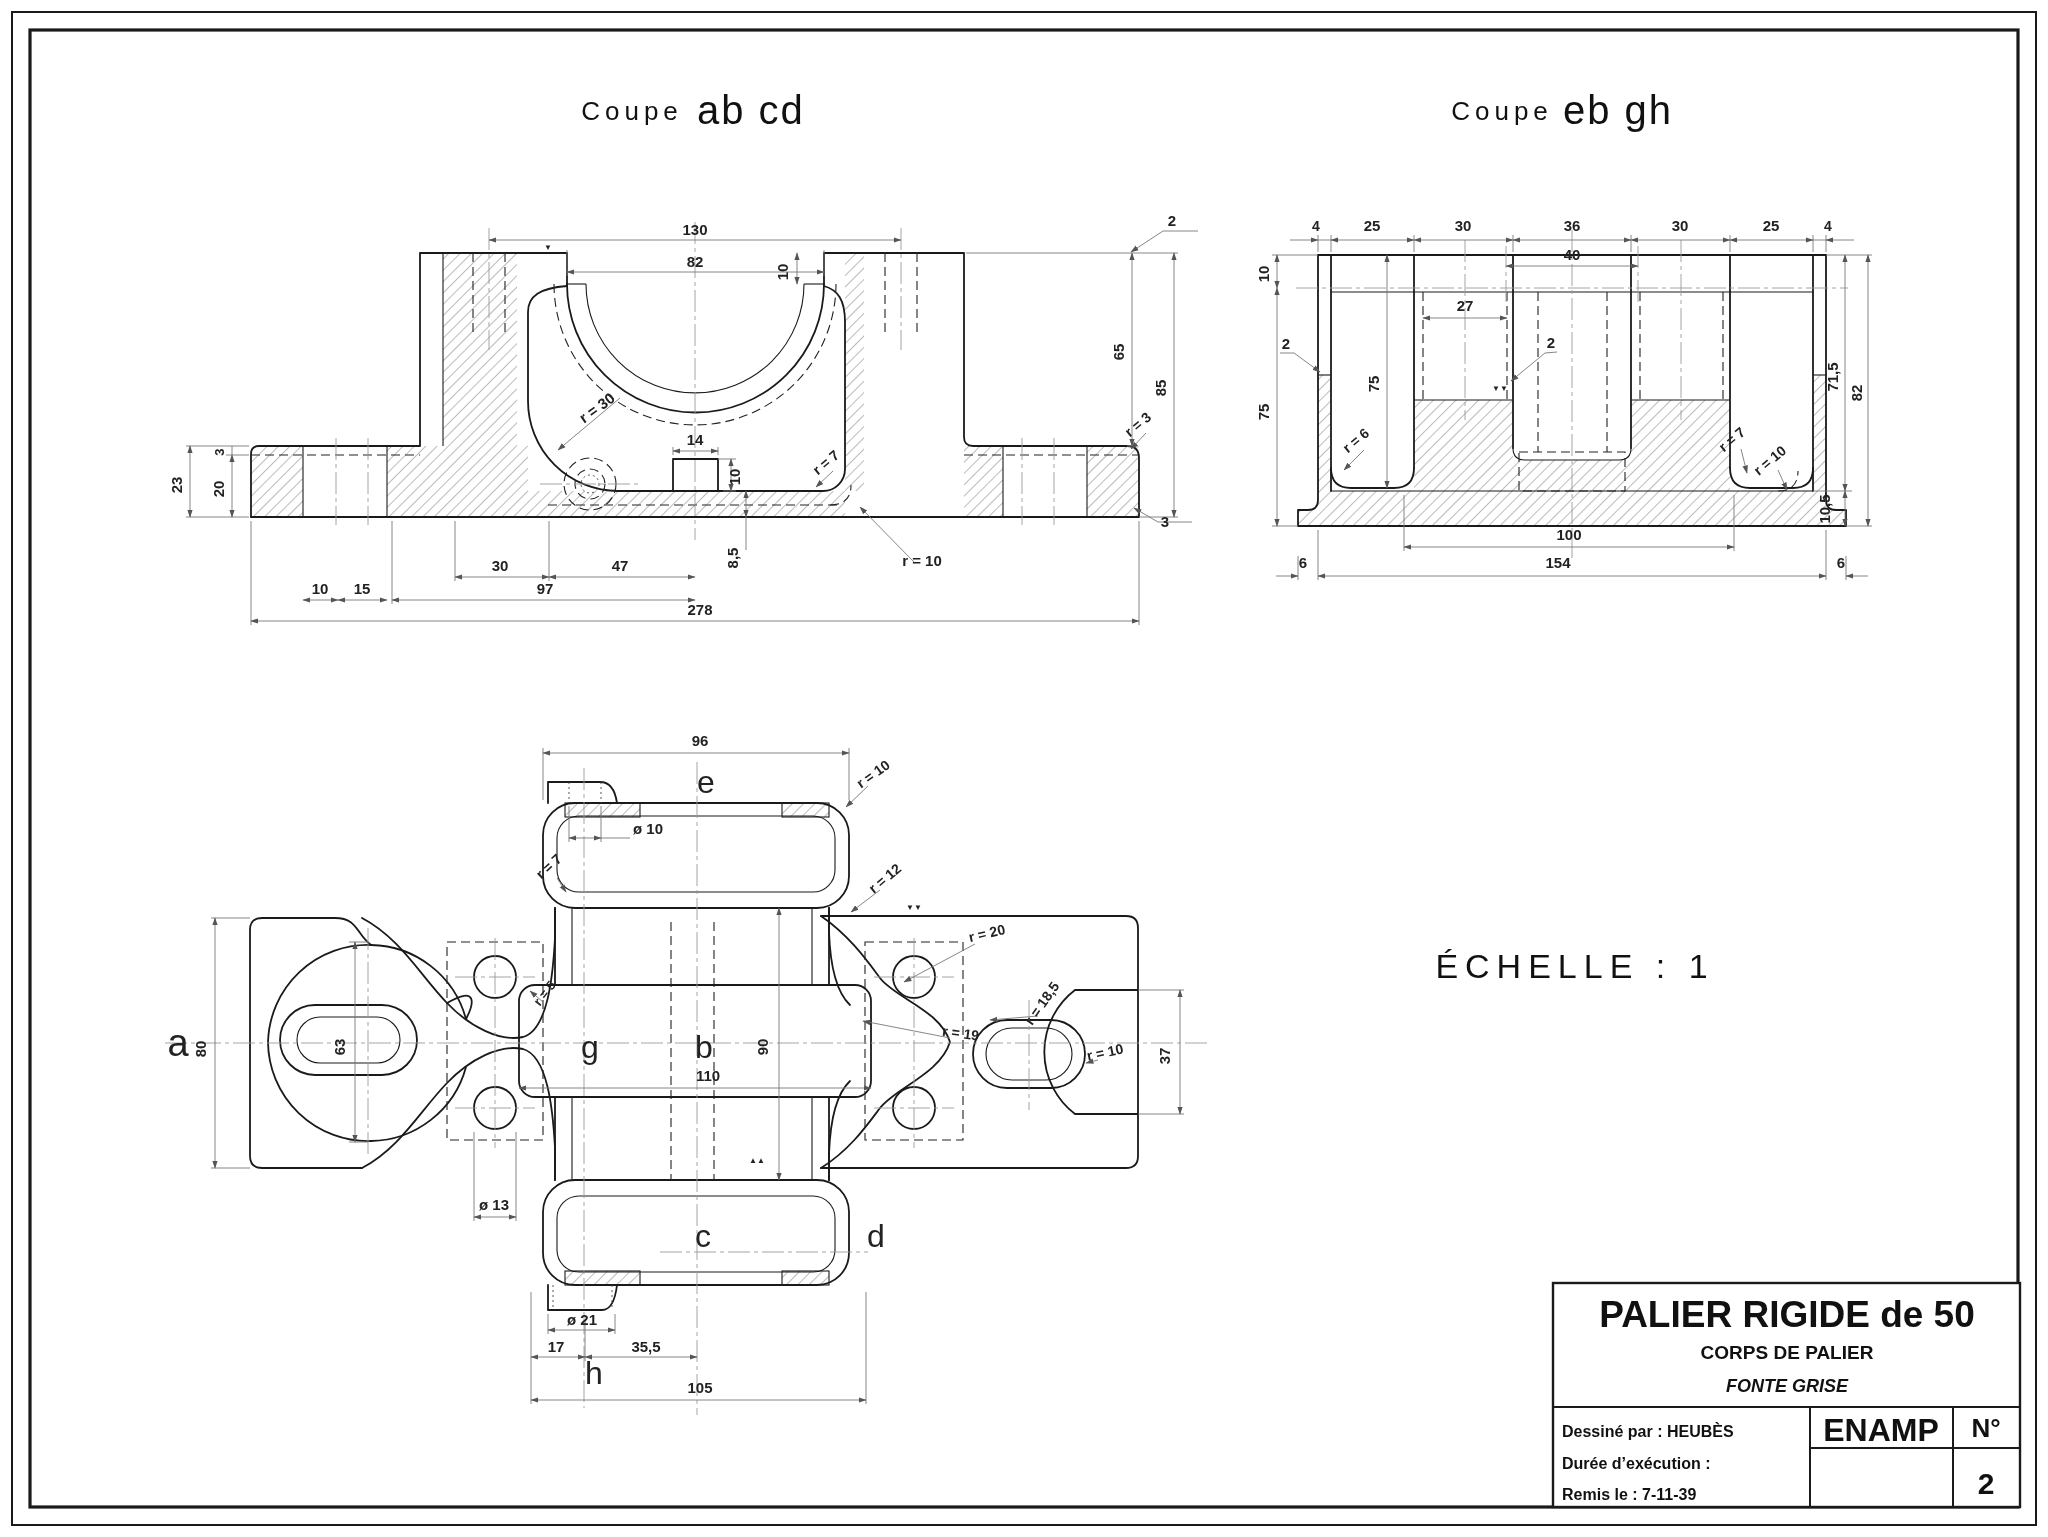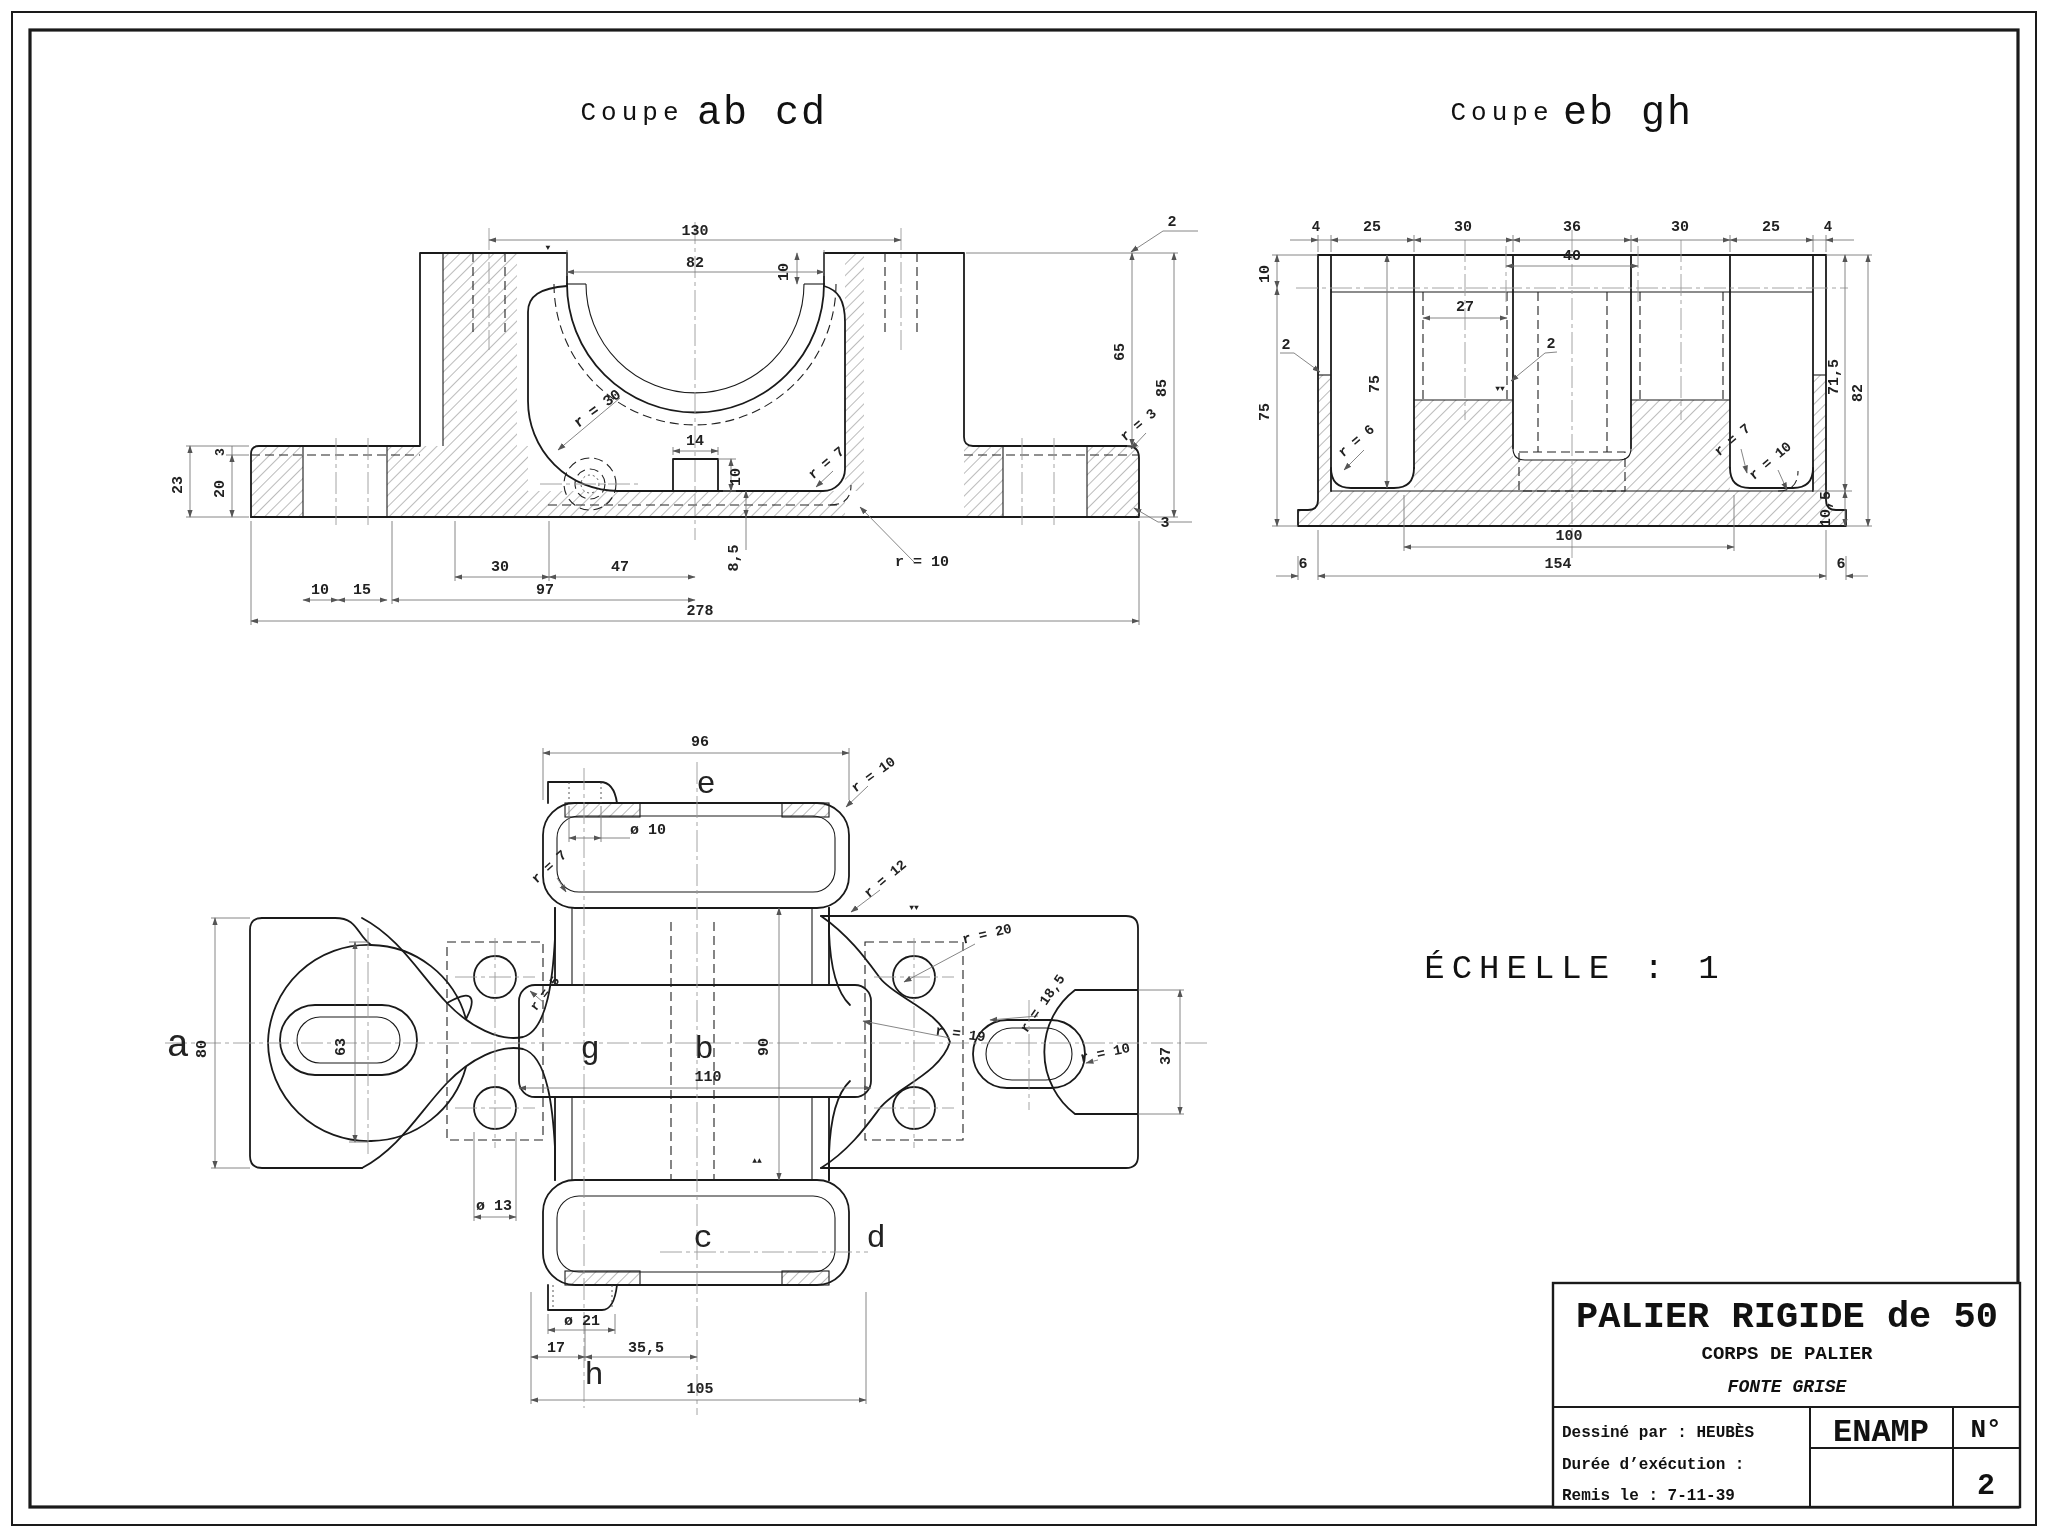--- a/index.html
+++ b/index.html
@@ -1,16 +1,16 @@
 <!DOCTYPE html>
 <html><head>
 <meta charset="utf-8">
 <style>
   html,body{margin:0;padding:0;background:#ffffff;}
-  .stage{position:relative;width:2048px;height:1537px;background:#fff;font-family:Liberation Mono, monospace;}
+  .stage{position:relative;width:2048px;height:1537px;background:#fff;font-family:Liberation Sans, sans-serif;}
   svg{position:absolute;left:0;top:0;}
   .ol{stroke:#1a1a1a;stroke-width:1.8;fill:none;stroke-linejoin:round;stroke-linecap:round;}
   .th{stroke:#1a1a1a;stroke-width:1.1;fill:none;}
   .hd{stroke:#222;stroke-width:1.1;fill:none;stroke-dasharray:9 5;}
   .dt{stroke:#444;stroke-width:0.9;fill:none;stroke-dasharray:2 3;}
   .cl{stroke:#9a9a9a;stroke-width:0.9;fill:none;stroke-dasharray:22 4 4 4;}
   .dm{stroke:#787878;stroke-width:0.9;fill:none;}
   .hp{fill:url(#hat);stroke:none;}
   .hpb{fill:url(#hat);stroke:#1a1a1a;stroke-width:1.1;}
   .ann{fill:#222;}

